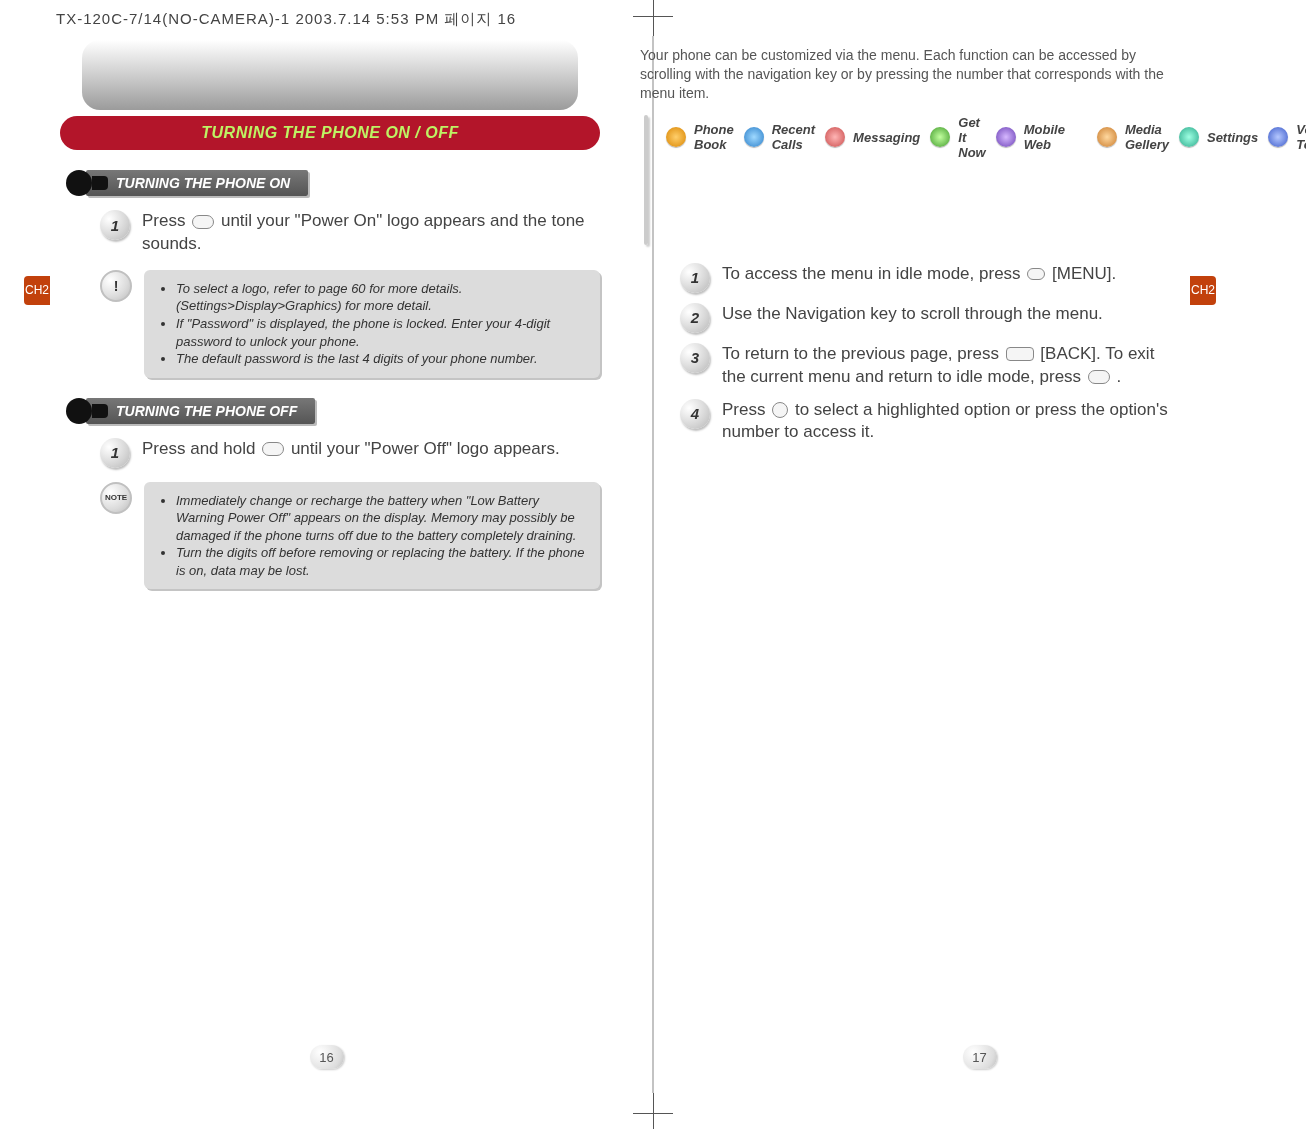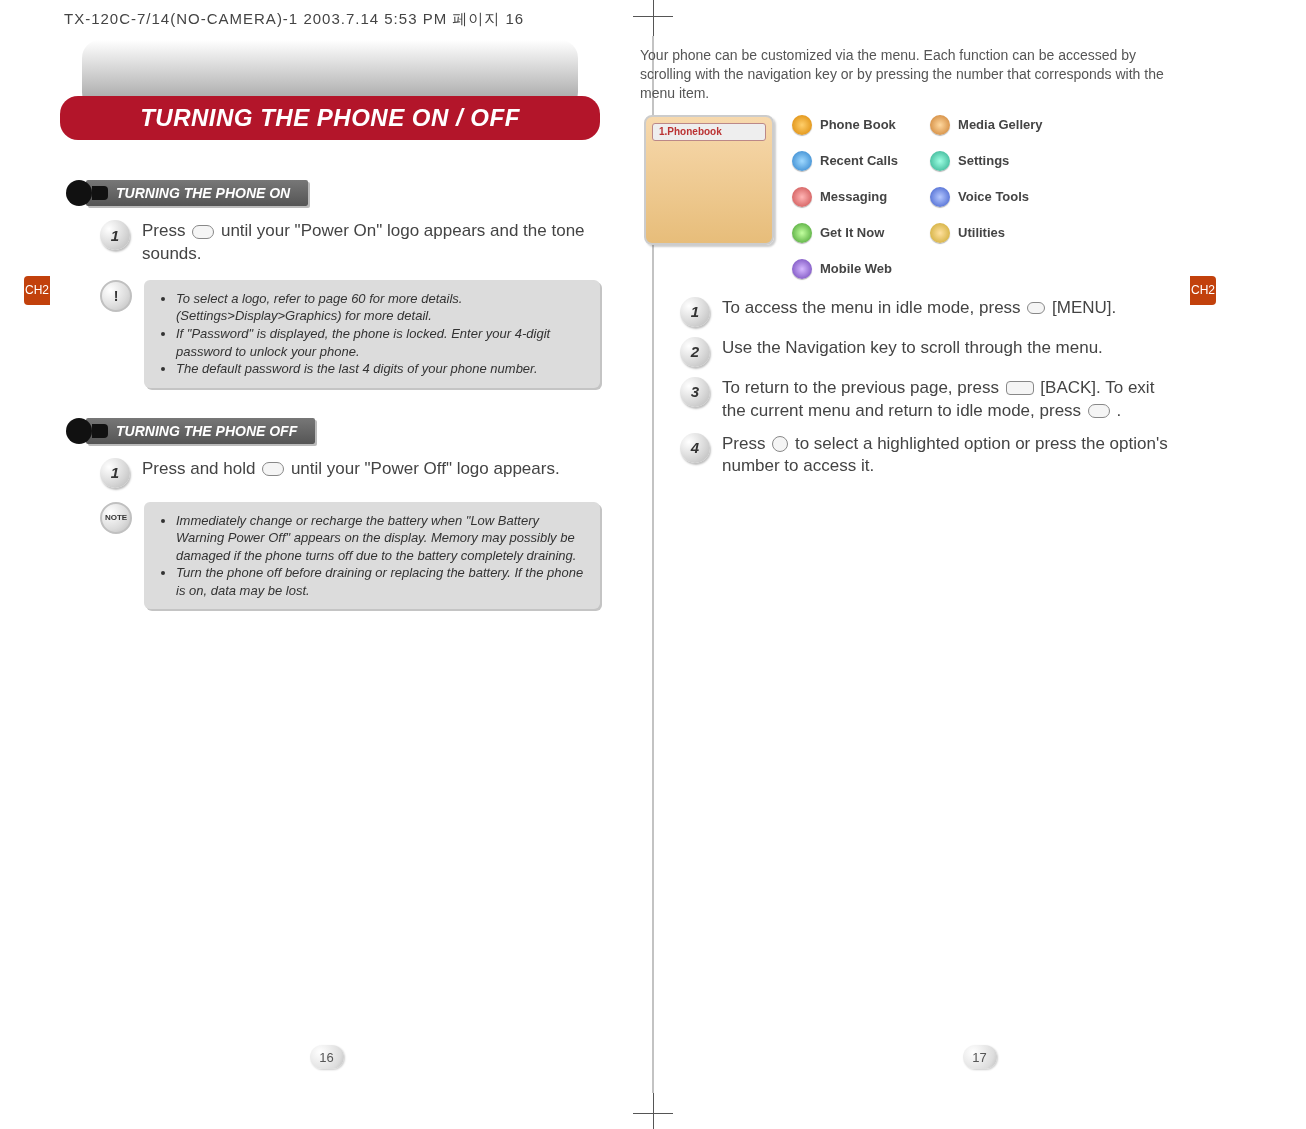--- a/index.html
+++ b/index.html
@@ -6,21 +6,21 @@
   body {
     font-family: "Trebuchet MS", Arial, sans-serif;
     background: #fff;
     width: 1306px;
     height: 1129px;
     position: relative;
     color: #333;
   }
   .print-header {
     position: absolute;
-    top: 10px; left: 64px;
+    top: 10px; left: 56px;
     font-family: Arial, sans-serif;
     font-size: 15px;
     letter-spacing: 1px;
     color: #444;
   }
   .crosshair-top, .crosshair-bottom {
     position: absolute;
     left: 50%;
     transform: translateX(-50%);
     width: 40px; height: 40px;
@@ -69,36 +69,36 @@
     margin-bottom: 14px;
   }
   .banner-grad {
     position: absolute;
     left: 22px; right: 22px; top: 0; height: 70px;
     border-radius: 18px;
     background: linear-gradient(#fff, #c9c9c9 55%, #9b9b9b 100%);
   }
   .banner-bar {
     position: absolute;
-    left: 0; right: 0; bottom: 10px;
+    left: 0; right: 0; bottom: 0;
     background: #b3152a;
-    color: #ffffff;
+    color: #bef264;
     font-weight: bold;
     font-style: italic;
-    font-size: 24px;
+    font-size: 16px;
     letter-spacing: 0.5px;
     padding: 8px 0;
     text-align: center;
     border-radius: 18px;
   }
   .sub-head {
     display: flex;
     align-items: center;
     gap: 8px;
-    margin: 30px 0 14px 6px;
+    margin: 20px 0 14px 6px;
   }
   .sub-bullet {
     width: 26px; height: 26px;
     border-radius: 50%;
     background: #111;
     position: relative;
     flex-shrink: 0;
   }
   .sub-bullet::after {
     content:""; position:absolute; right:-16px; top:50%;
@@ -205,22 +205,23 @@
     background:#eee; border:1px solid #b88; border-radius:3px;
     font-size:10px; color:#b33; font-weight:bold;
     display:flex; align-items:center; padding-left:6px;
   }
   .menu-cols {
     display: flex;
     gap: 32px;
   }
   .menu-col {
     display: flex;
-    flex-direction: column;
-    gap: 16px;
+    flex-direction: row;
+    gap: 10px;
+    font-style: italic;
   }
   .menu-row {
     display: flex;
     align-items: center;
     gap: 8px;
     font-size: 13px;
     font-weight: bold;
     color: #444;
   }
   .mi {
@@ -307,21 +308,21 @@
         <span>Press and hold </span>
         <span class="key-icon"></span>
         <span> until your "Power Off" logo appears.</span>
       </div>
     </div>
     <div class="callout">
       <div class="callout-badge note">NOTE</div>
       <div class="callout-box">
         <ul>
           <li>Immediately change or recharge the battery when "Low Battery Warning Power Off" appears on the display. Memory may possibly be damaged if the phone turns off due to the battery completely draining.</li>
-          <li>Turn the phone off before draining or replacing the battery. If the phone is on, data may be lost.</li>
+          <li>Turn the digits off before removing or replacing the battery. If the phone is on, data may be lost.</li>
         </ul>
       </div>
     </div>
   </div>
 
   <div class="page page-rel">
     <div class="side-tab right">
       <span>CH2</span>
     </div>
 

